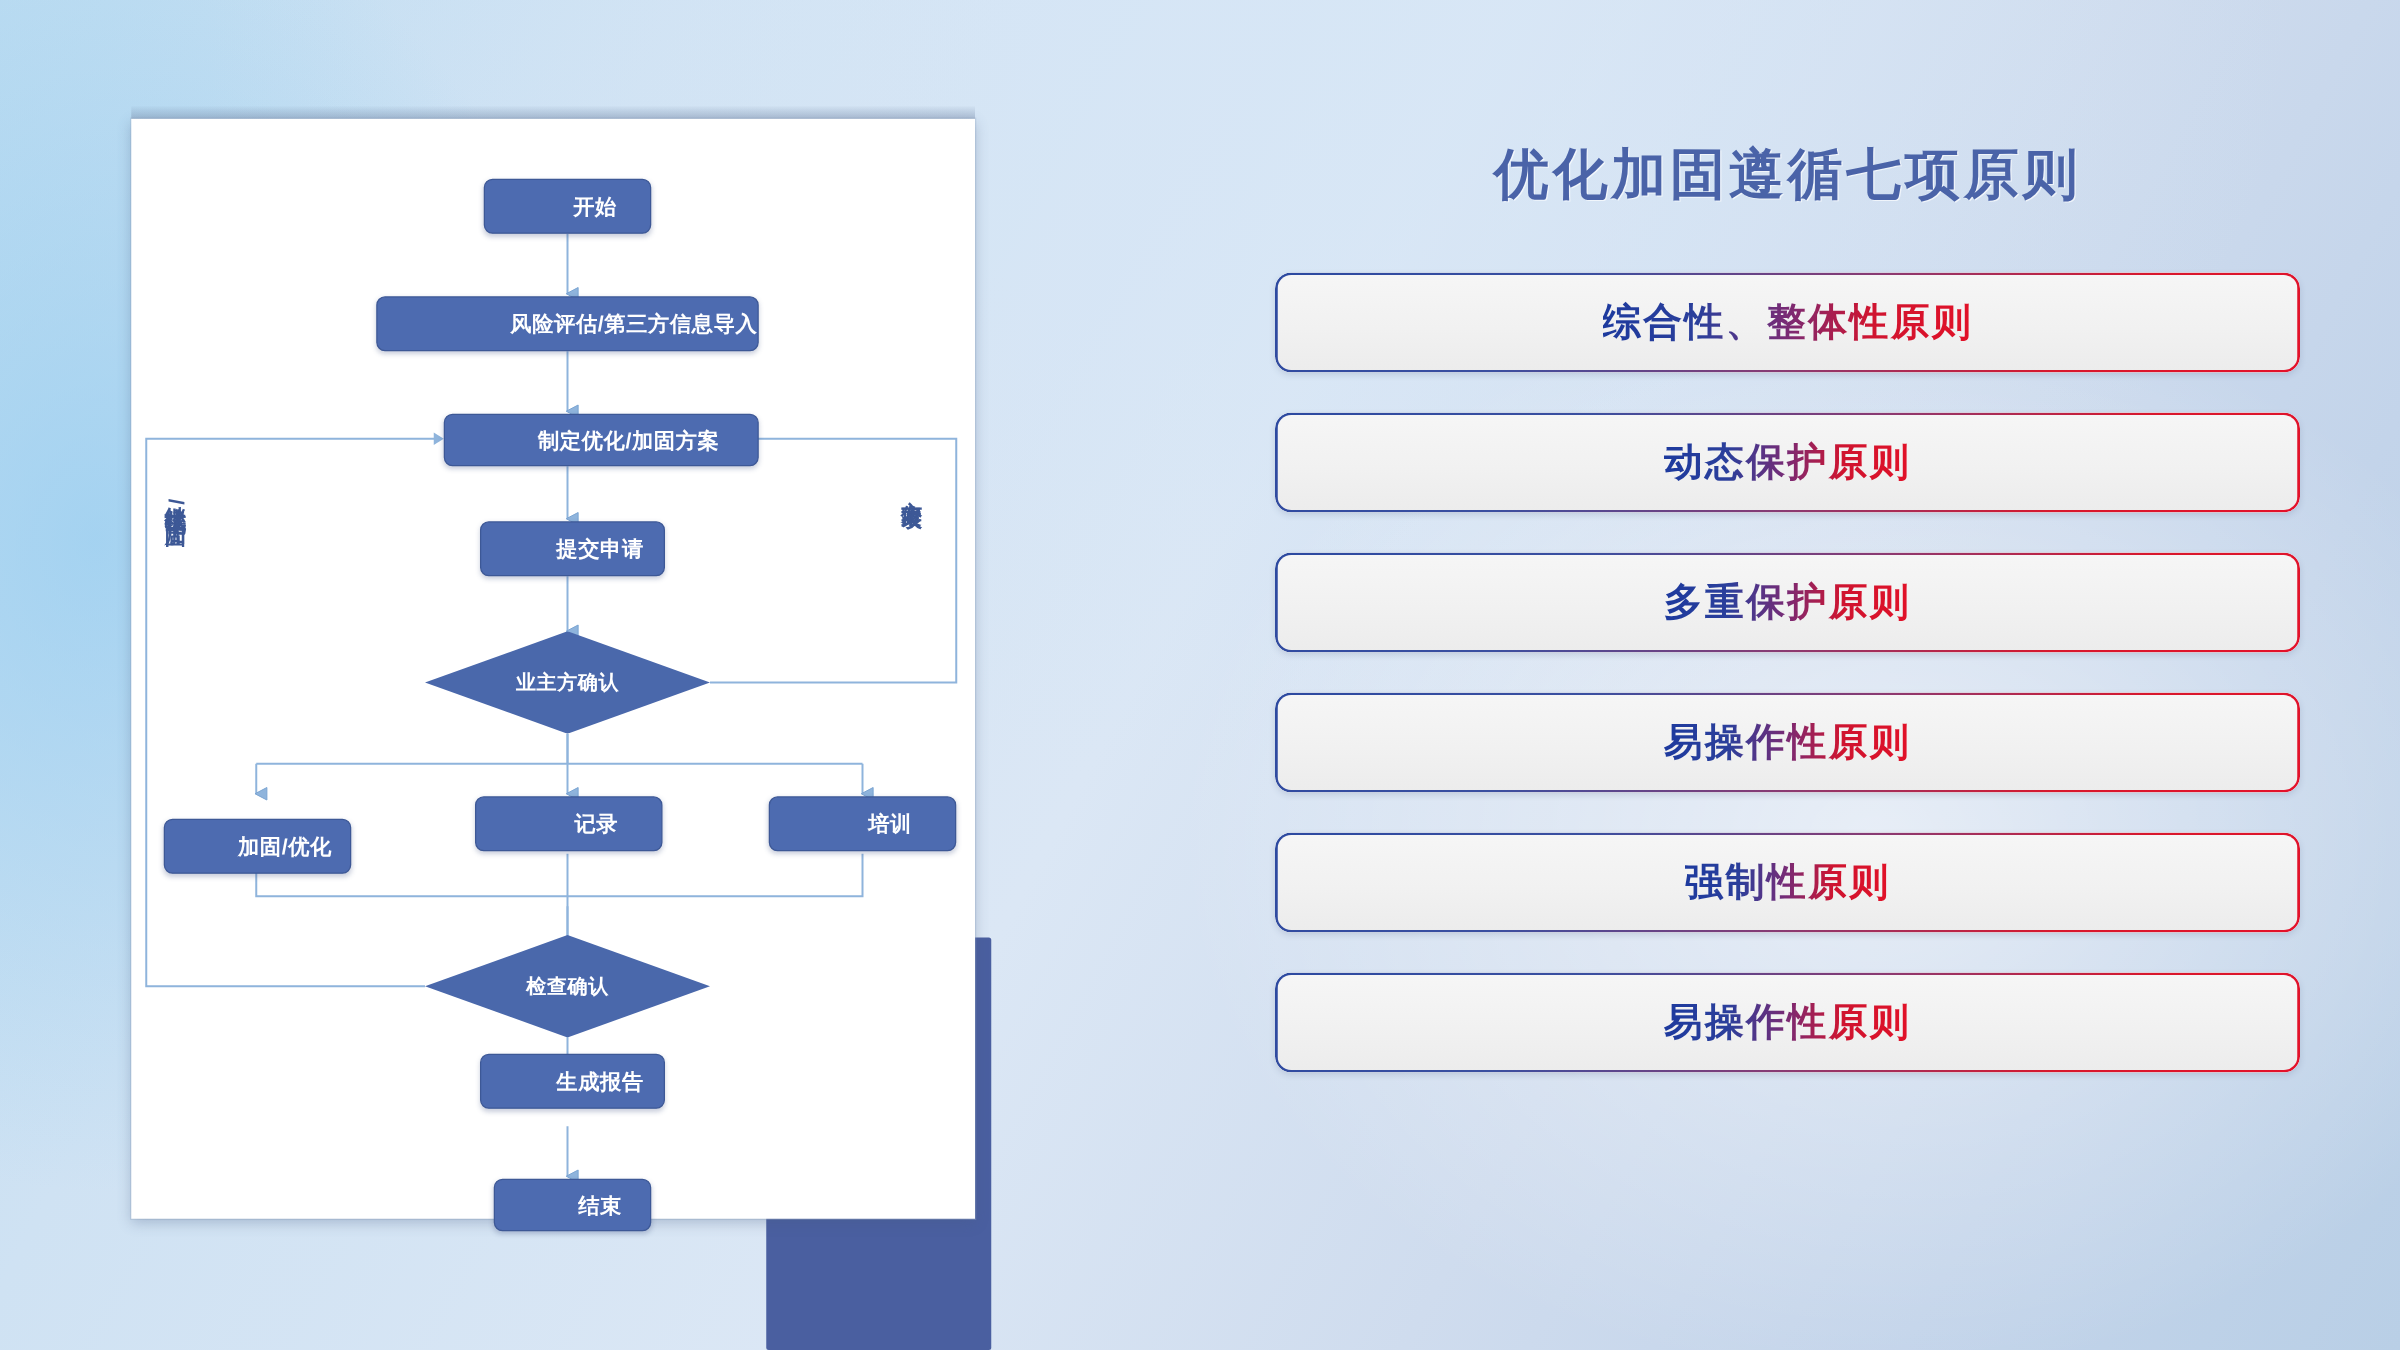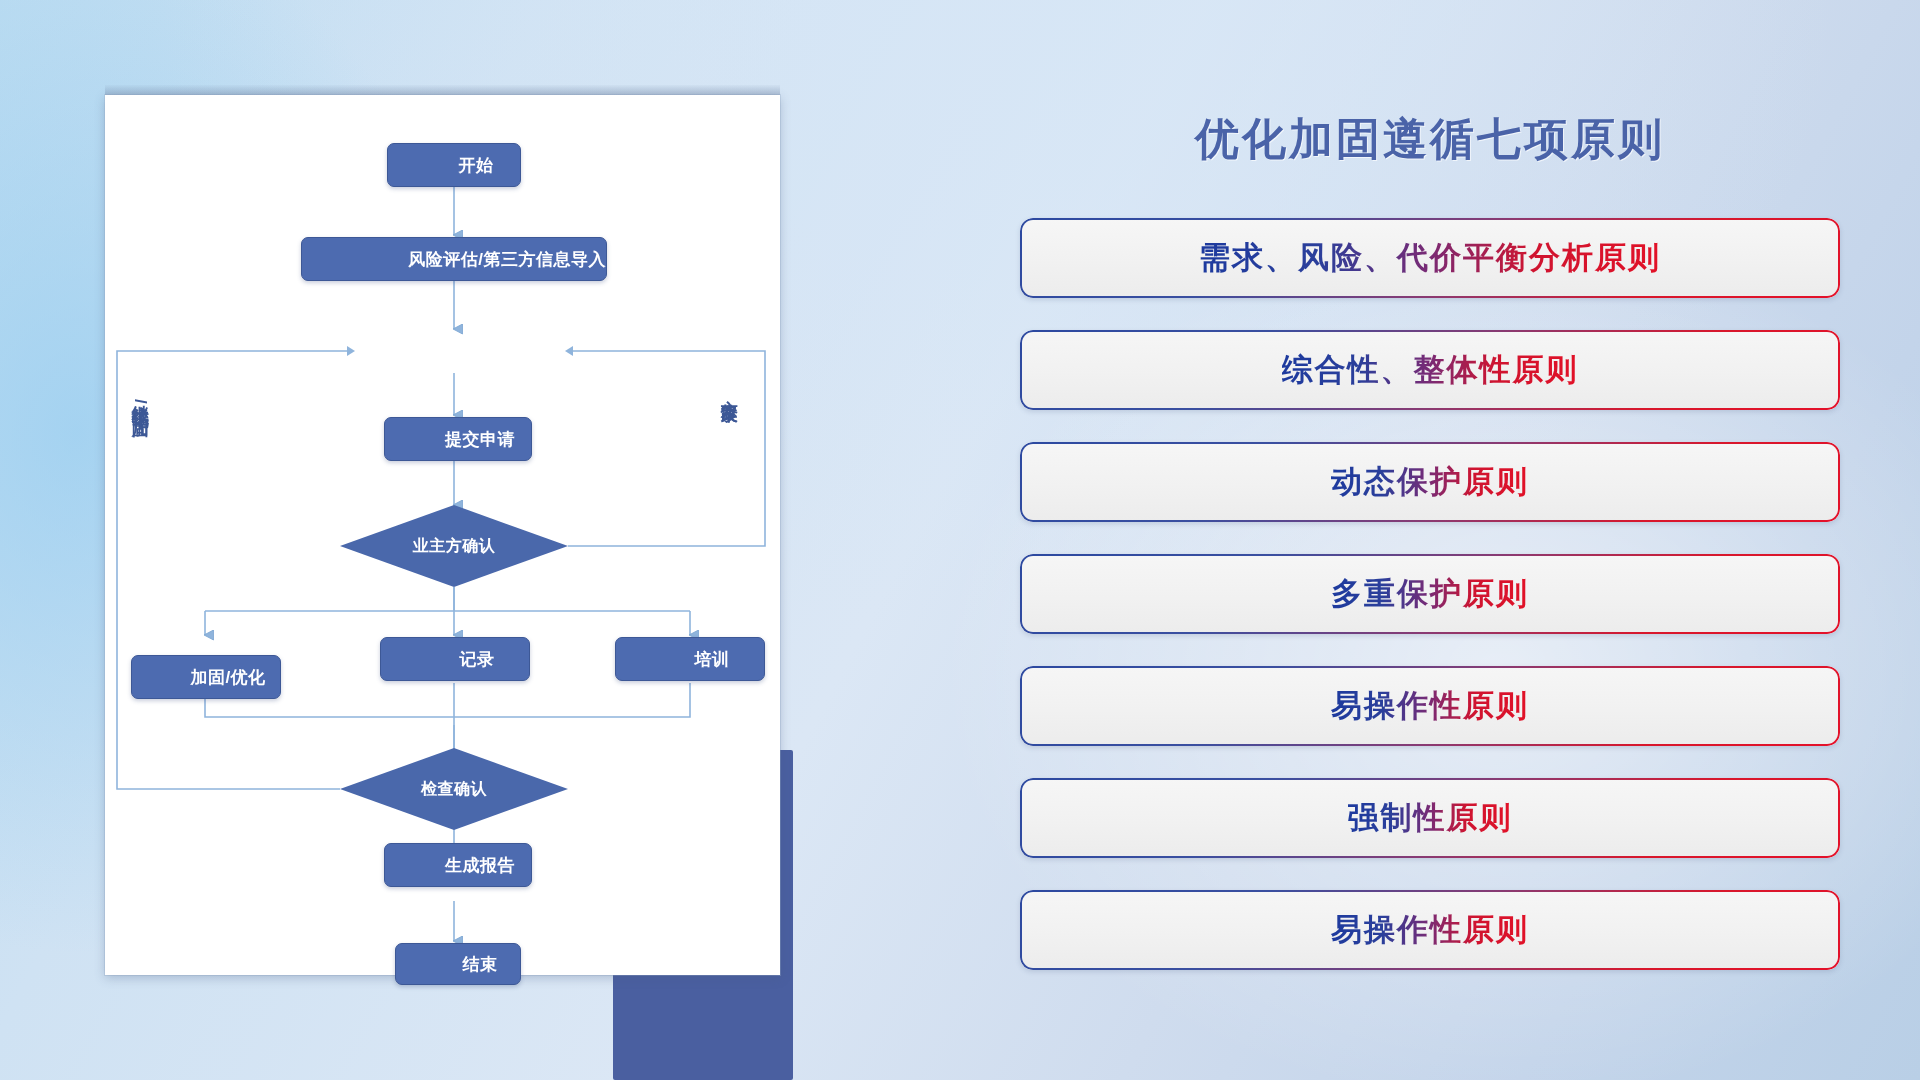--- a/index.html
+++ b/index.html
@@ -150,20 +150,23 @@
     </svg>
 
     <div class="fc node-box" style="left:282px; top:48px; width:134px; height:44px;">
       <span>开始</span>
     </div>
 
     <div class="fc node-box" style="left:196px; top:142px; width:306px; height:44px;justify-content:flex-end;">
       <span>风险评估/第三方信息导入</span>
     </div>
 
+    <div class="fc node-box" style="left:250px; top:236px; width:252px; height:42px;">
+      <span>制定优化/加固方案</span>
+    </div>
 
     <div class="fc node-box" style="left:279px; top:322px; width:148px; height:44px;">
       <span>提交申请</span>
     </div>
 
     <div class="fc node-diamond" style="left:235px; top:410px; width:228px; height:82px;">
       <span>业主方确认</span>
     </div>
 
     <div class="fc node-box" style="left:26px; top:560px; width:150px; height:44px;">
@@ -196,23 +199,20 @@
 
   </div>
 </div>
 
 <div id="right-panel">
 
   <div id="panel-title">优化加固遵循七项原则</div>
 
   <div id="cards">
 
-    <div class="p-card">
-      <span class="p-card-label">需求、风险、代价平衡分析原则</span>
-    </div>
 
     <div class="p-card">
       <span class="p-card-label">综合性、整体性原则</span>
     </div>
 
     <div class="p-card">
       <span class="p-card-label">动态保护原则</span>
     </div>
 
     <div class="p-card">

